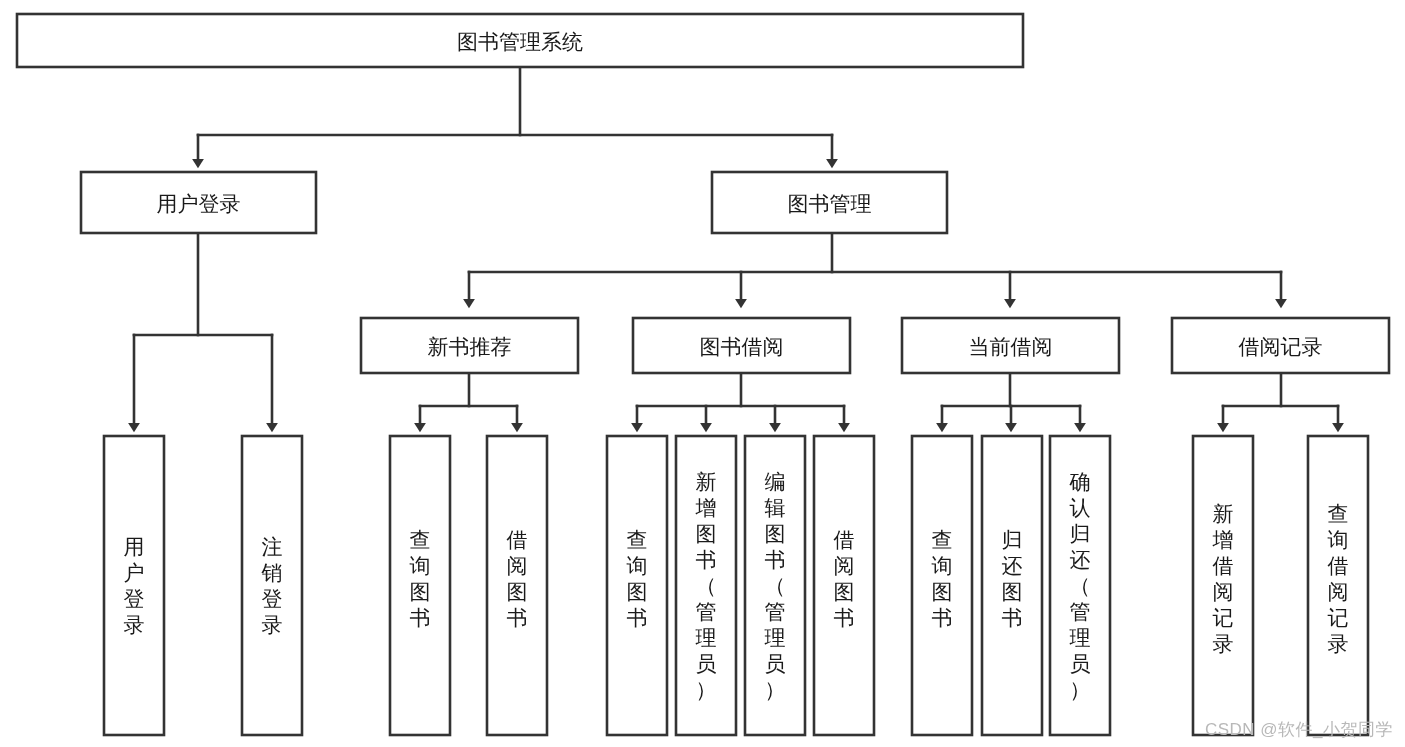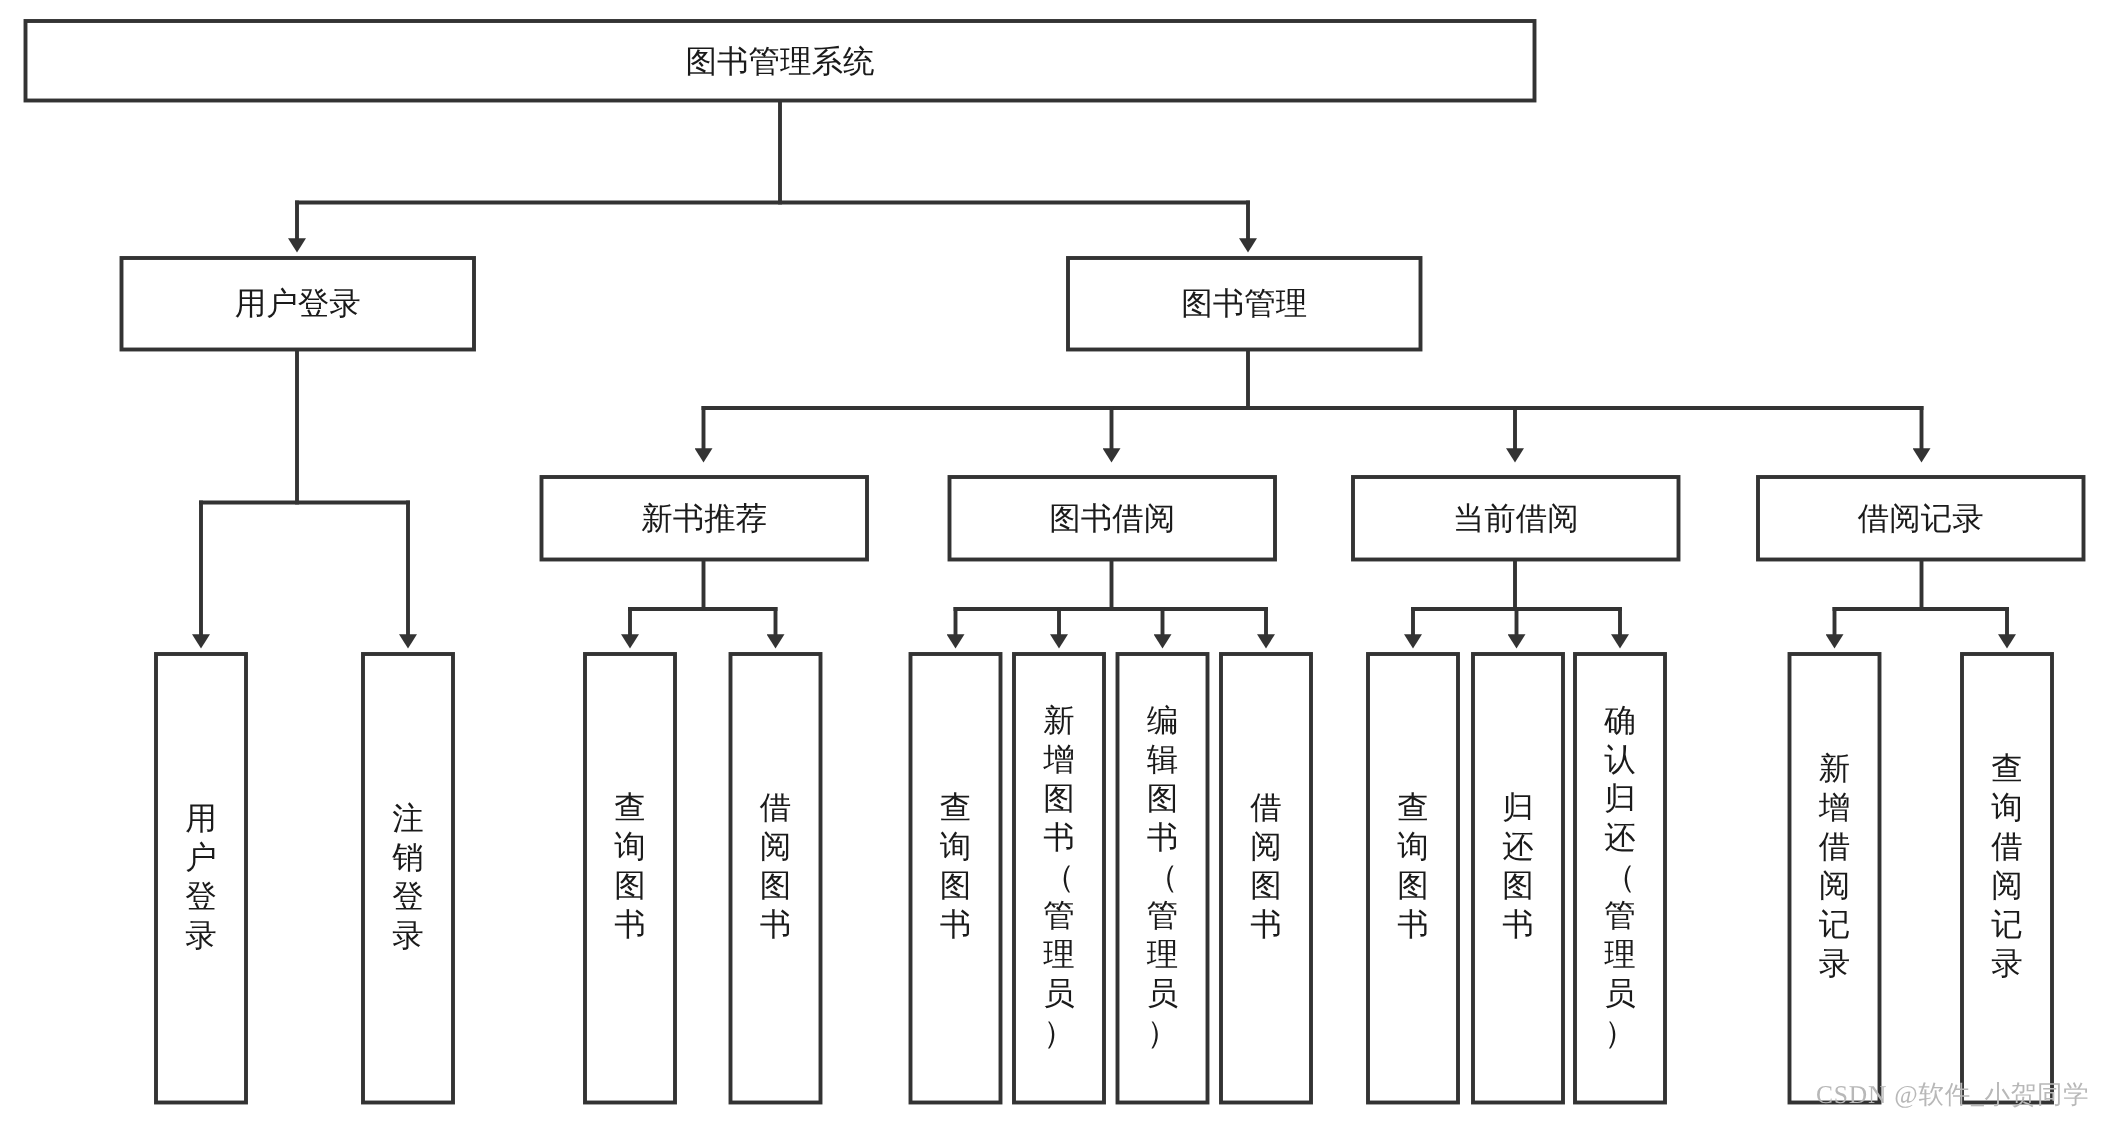--- a/index.html
+++ b/index.html
@@ -50,21 +50,21 @@
     font-family: "Liberation Sans", "DejaVu Sans", sans-serif;
     fill: #1a1a1a;
     font-size: 21px;
     text-anchor: middle;
     white-space: pre;
   }
   .watermark {
     position: absolute;
     right: 12px;
     bottom: 6px;
-    font-family: Liberation Serif, serif;
+    font-family: Liberation Sans, sans-serif;
     font-size: 17px;
     color: #b8b8b8;
     letter-spacing: 0.5px;
     user-select: none;
   }
 </style>
 </head>
 <body>
 
 <div id="diagram-root">

